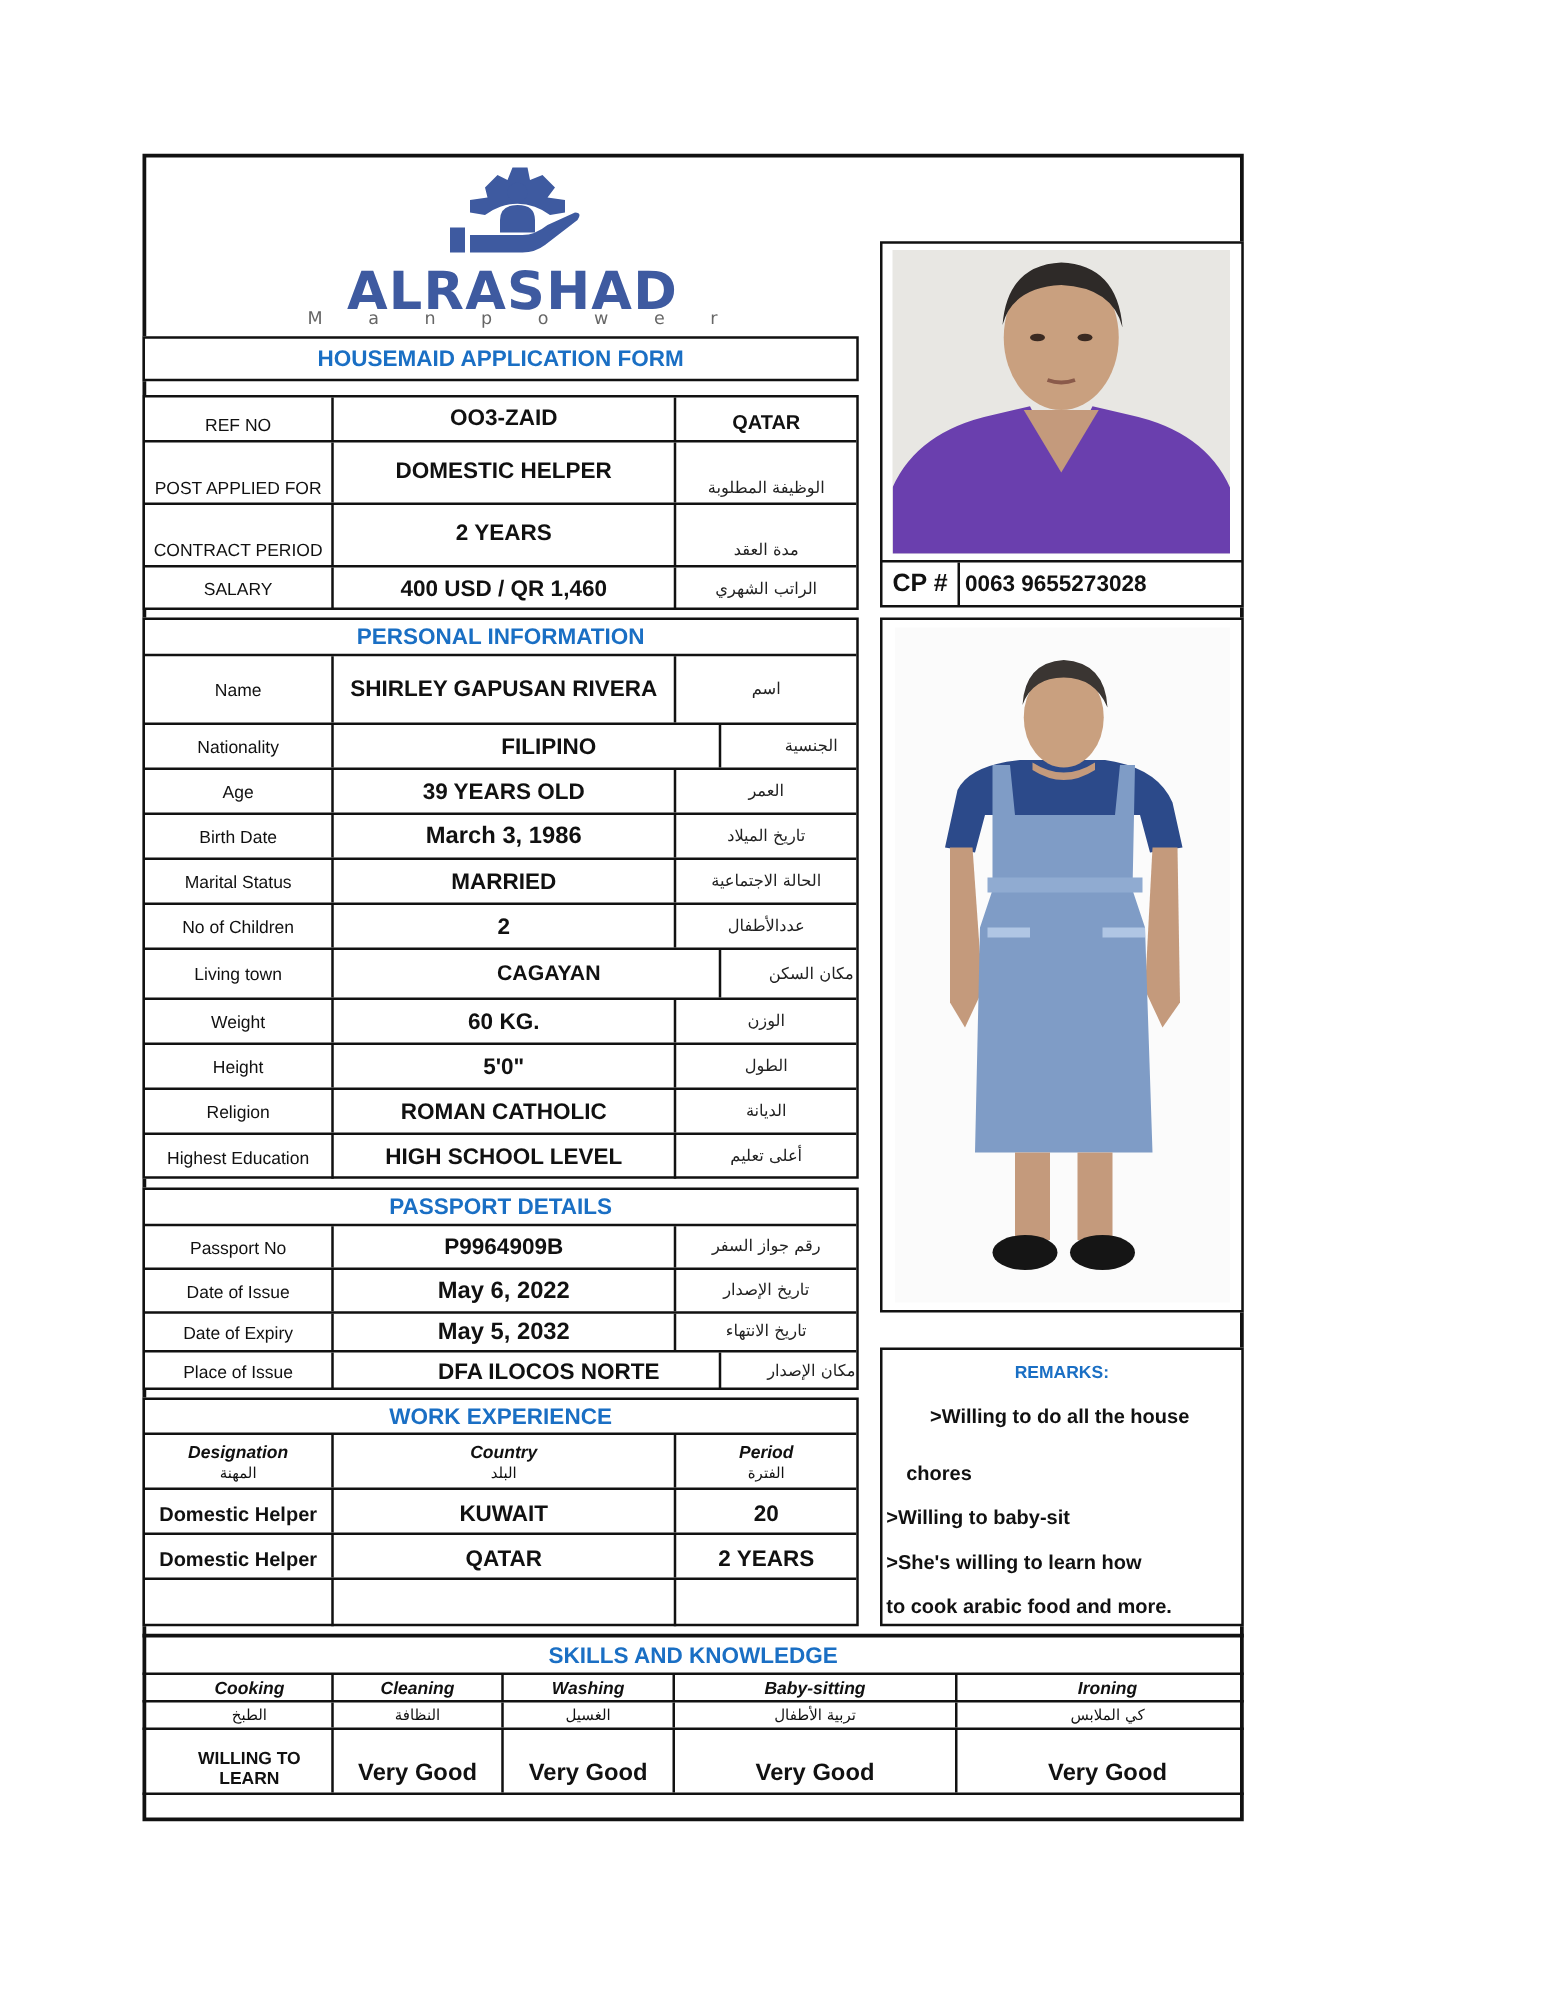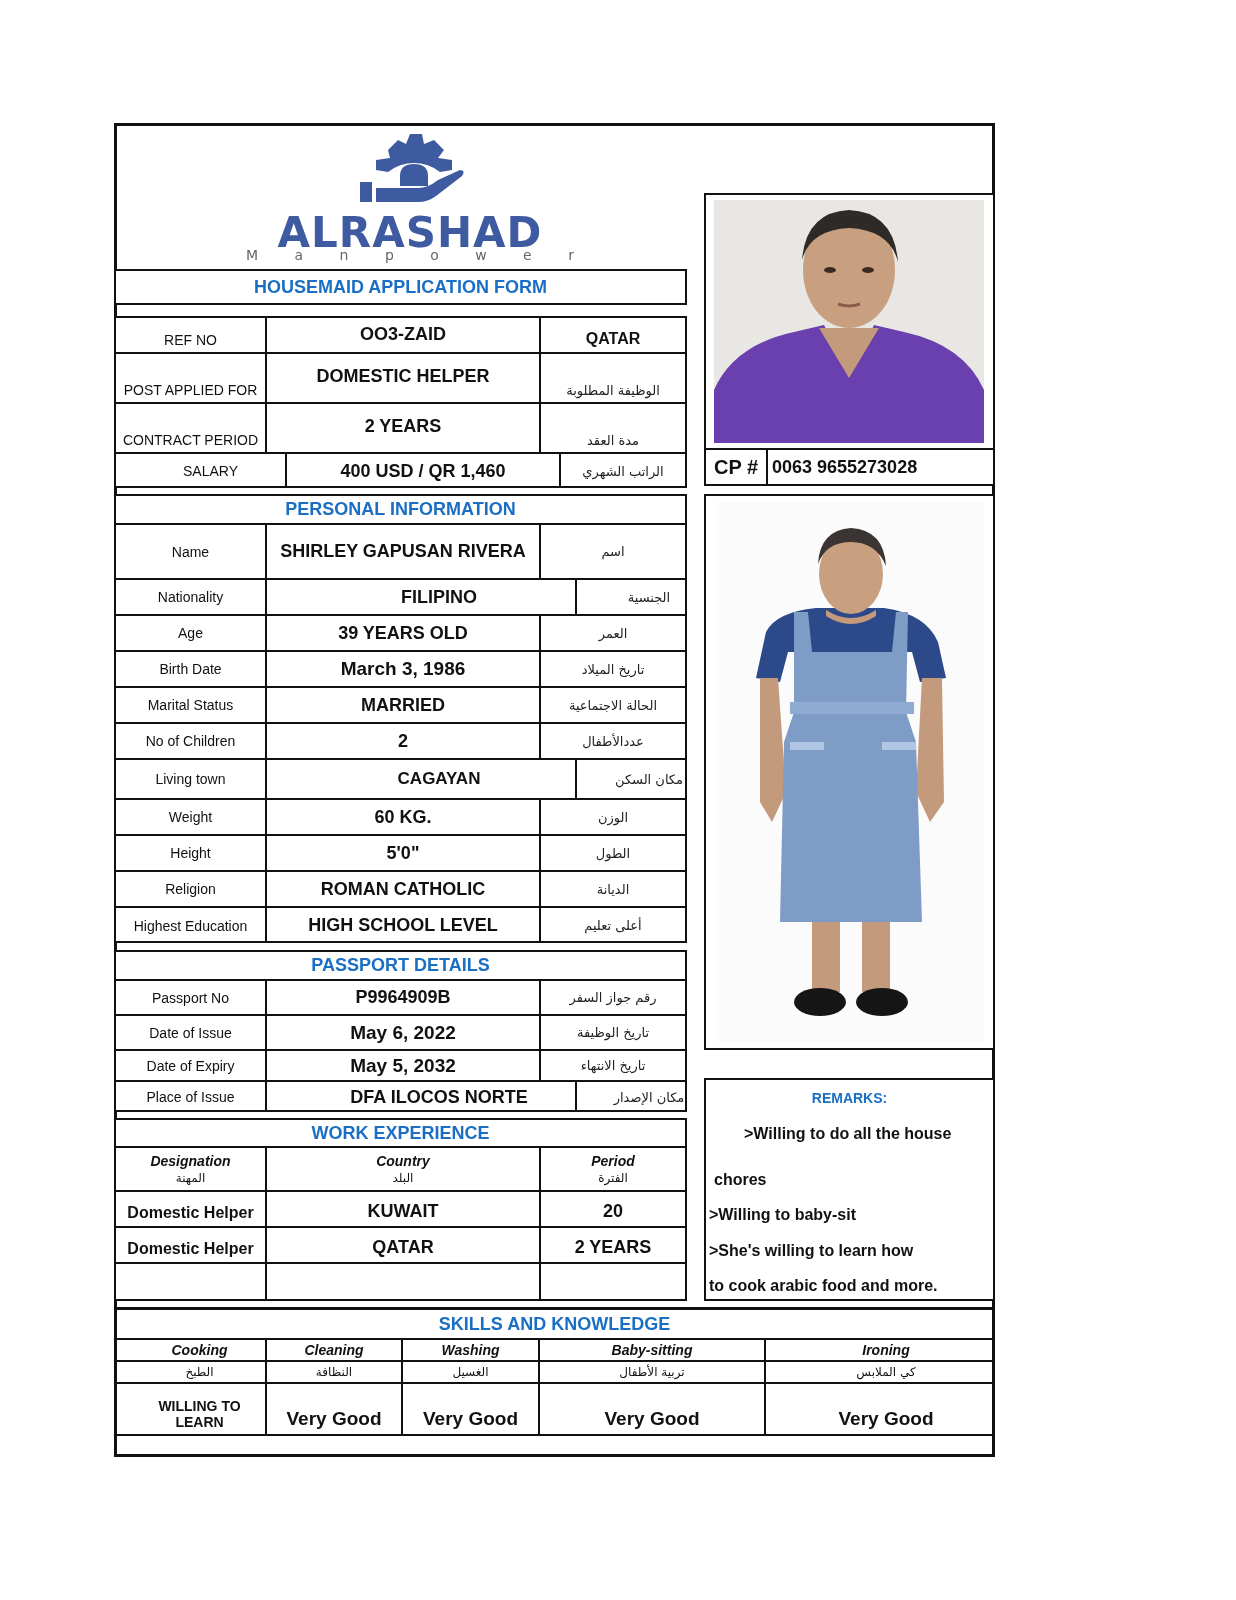--- a/index.html
+++ b/index.html
@@ -99,21 +99,21 @@
     <div class="c c1 bottom-align">
         <span class="lbl">CONTRACT PERIOD</span>
       </div>
     <div class="c c2 top-align" style="padding-top:12px">
         <span class="val">2 YEARS</span>
       </div>
     <div class="c c3 bottom-align">
         <span class="ar">مدة العقد</span>
       </div>
   </div>
-  <div class="row" style="top:136px; height:34px;padding-left:20px;">
+  <div class="row" style="top:136px; height:34px;">
     <div class="c c1">
         <span class="lbl">SALARY</span>
       </div>
     <div class="c c2">
         <span class="val">400 USD / QR 1,460</span>
       </div>
     <div class="c c3">
         <span class="ar">الراتب الشهري</span>
       </div>
   </div>
@@ -305,21 +305,21 @@
       </div>
   </div>
   <div class="row" style="top:64px; height:35px;">
     <div class="c c1">
         <span class="lbl">Date of Issue</span>
       </div>
     <div class="c c2">
         <span class="val" style="font-size:19px">May 6, 2022</span>
       </div>
     <div class="c c3">
-        <span class="ar">تاريخ الوظيفة</span>
+        <span class="ar">تاريخ الإصدار</span>
       </div>
   </div>
   <div class="row" style="top:99px; height:31px;">
     <div class="c c1">
         <span class="lbl">Date of Expiry</span>
       </div>
     <div class="c c2">
         <span class="val" style="font-size:19px">May 5, 2032</span>
       </div>
     <div class="c c3">
@@ -390,21 +390,21 @@
         <span class="val"></span>
       </div>
   </div>
 </div>
 
 <div class="box" style="left:704px; top:1078px; width:291px; height:223px;">
   <div class="abs" style="left:0; top:9px; width:287px; text-align:center;">
     <span style="color:#1a6fc4; font-weight:bold; font-size:14px;">REMARKS:</span>
   </div>
   <div class="remarks-line" style="left:38px; top:45px;">&gt;Willing to do all the house</div>
-  <div class="remarks-line" style="left:8px; top:91px;">chores</div>
+  <div class="remarks-line" style="left:19px; top:91px;">chores</div>
   <div class="remarks-line" style="left:3px; top:126px;">&gt;Willing to baby-sit</div>
   <div class="remarks-line" style="left:3px; top:162px;">&gt;She's willing to learn how</div>
   <div class="remarks-line" style="left:3px; top:197px;">to cook arabic food and more.</div>
 </div>
 
 <div class="abs" style="left:114px; top:1307px; width:881px; height:150px; border-top:3px solid #111;">
   <div class="skills-row" style="top:0; height:30px; justify-content:center; align-items:center;">
     <span class="sec-title">SKILLS AND KNOWLEDGE</span>
   </div>
   <div class="skills-row" style="top:30px; height:22px;">

